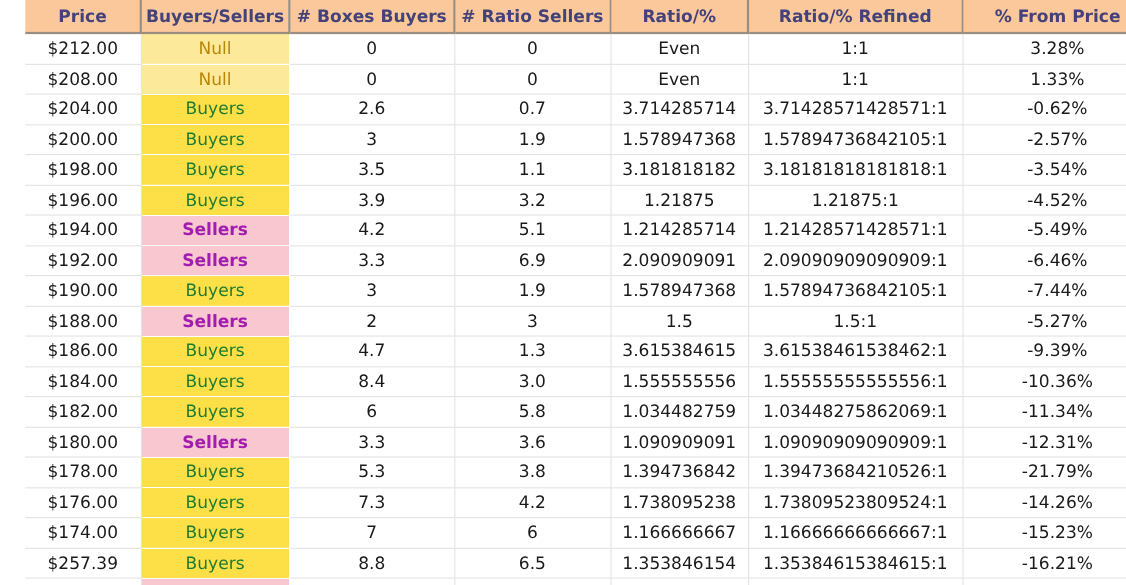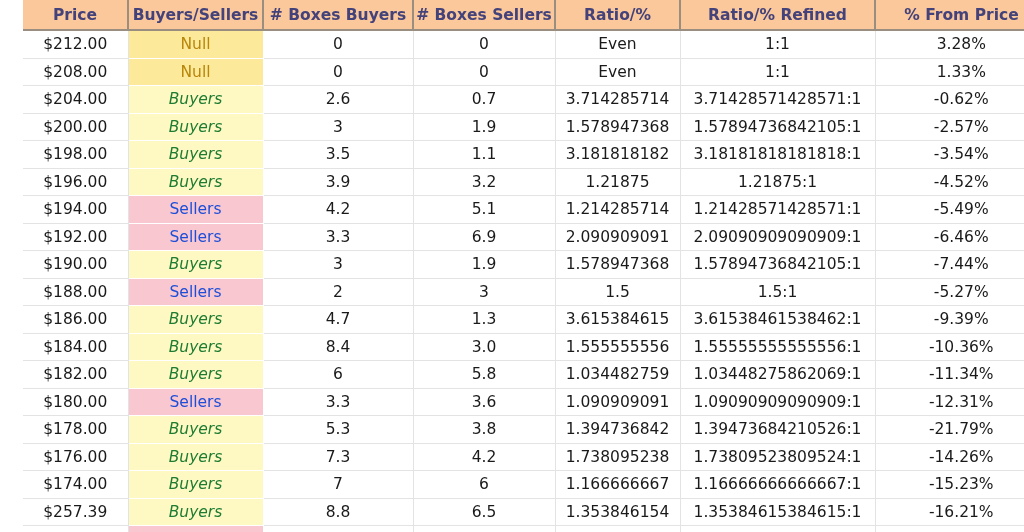--- a/index.html
+++ b/index.html
@@ -60,22 +60,22 @@
     overflow: hidden;
   }
   tbody td:last-child { border-right: none; }
   tbody tr:last-child td { border-bottom: none; }
 
   
   td.c-price { }
 
   
   td.status { font-weight: normal; border-bottom-color: transparent; border-right-color: transparent; }
-  td.status.buyers  { background: #fef9c3; color: #1E7B32; font-style: italic; }
-  td.status.sellers { background: #F9C7CF; color: #1d4ed8; }
+  td.status.buyers  { background: #fde047; color: #1E7B32; }
+  td.status.sellers { background: #F9C7CF; color: #a21caf; font-weight: bold; }
   td.status.null    { background: #FCE99A; color: #B8860B; }
 
   
   col.w-price    { width: 105px; }
   col.w-status   { width: 135px; }
   col.w-bb       { width: 150px; }
   col.w-bs       { width: 142px; }
   col.w-ratio    { width: 125px; }
   col.w-refined  { width: 195px; }
   col.w-pct      { width: 172px; }
@@ -103,21 +103,21 @@
       <col class="w-bs">
       <col class="w-ratio">
       <col class="w-refined">
       <col class="w-pct">
     </colgroup>
     <thead>
       <tr>
         <th>Price</th>
         <th>Buyers/Sellers</th>
         <th># Boxes Buyers</th>
-        <th># Boxes Sellers</th>
+        <th># Ratio Sellers</th>
         <th>Ratio/%</th>
         <th>Ratio/% Refined</th>
         <th>% From Price</th>
       </tr>
     </thead>
     <tbody id="tbody">
         <tr>
           <td class="c-price">$212.00</td>
           <td class="status null">Null</td>
           <td class="">0</td>

